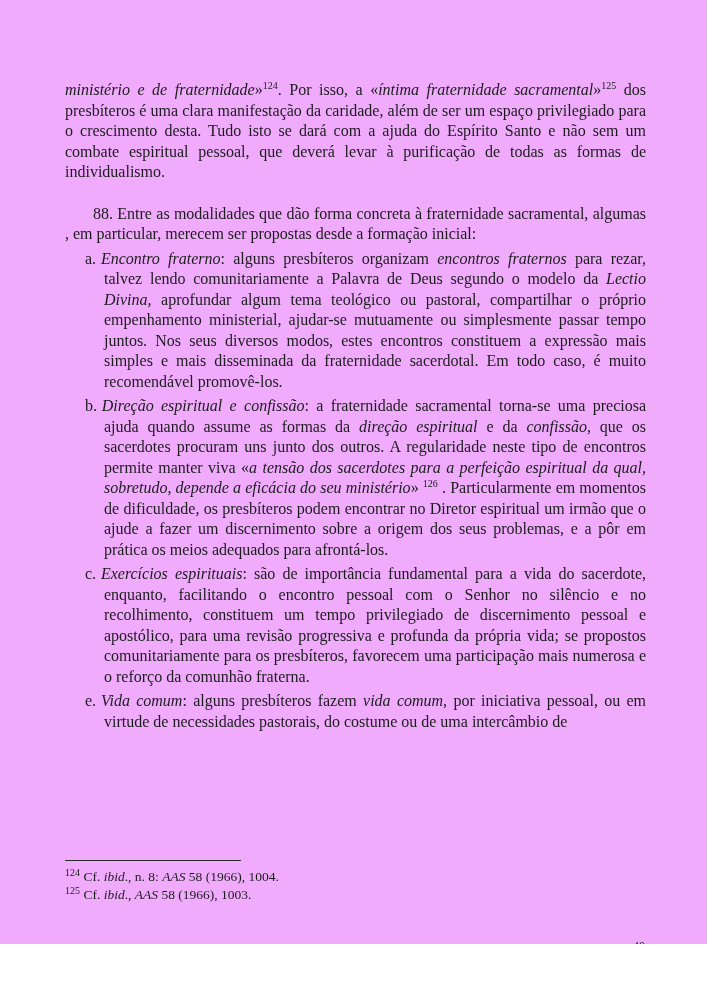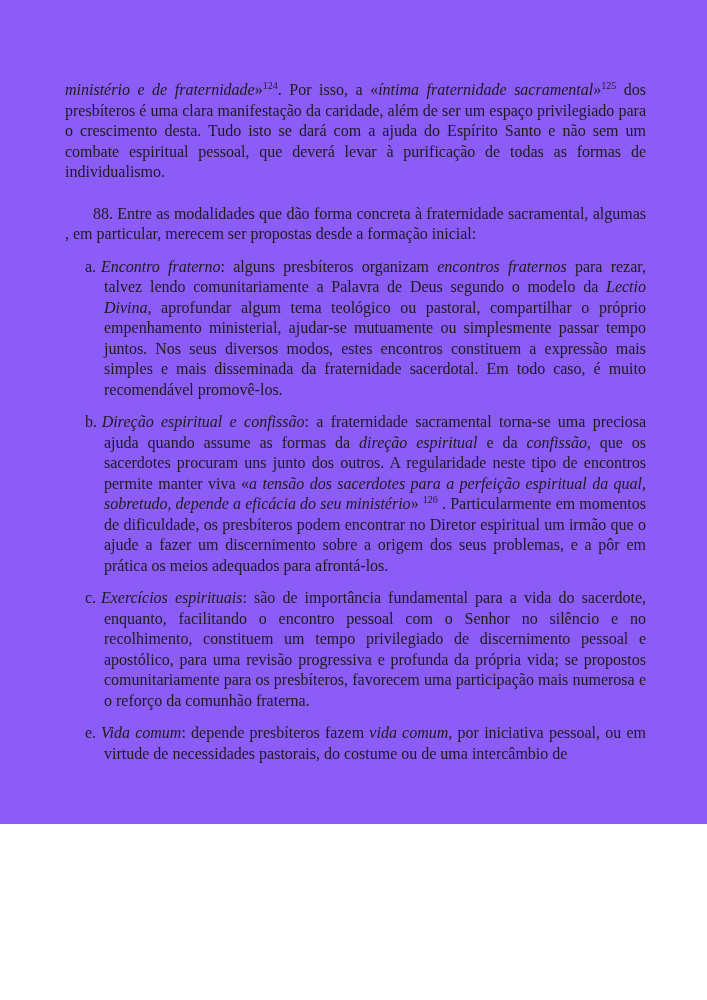--- a/index.html
+++ b/index.html
@@ -1,38 +1,38 @@
 <!DOCTYPE html>
 <html><head>
 <meta charset="utf-8">
 <style>
   * { margin: 0; padding: 0; box-sizing: border-box; }
   html, body { background: #ffffff; }
   .page {
     position: relative;
     width: 707px;
-    height: 824px;
-    background: #8b5cf6;
+    height: 944px;
+    background: #f0abfc;
     font-family: "Liberation Serif", "DejaVu Serif", serif;
     color: #1c1c1c;
     overflow: hidden;
   }
   .content {
     position: absolute;
     left: 65px;
     top: 80px;
     width: 581px;
     font-size: 16px;
     line-height: 20.5px;
     text-align: justify;
   }
   .para { text-align: justify; }
   .para-88 { margin-top: 21px; text-indent: 28px; }
   .list-item {
-    margin-top: 12px;
+    margin-top: 4px;
     margin-left: 39px;
     text-indent: -19px;
     text-align: justify;
   }
   .item-label { margin-right: 0.30em; }
   .it { font-style: italic; }
   sup {
     font-size: 10px;
     line-height: 0;
     vertical-align: super;
@@ -80,25 +80,26 @@
     <div class="list-item">
       <span class="item-label">b.</span><span><span class="it">Direção espiritual e confissão</span><span>: a fraternidade sacramental torna-se uma preciosa ajuda quando assume as formas da </span><span class="it">direção espiritual</span><span> e da </span><span class="it">confissão</span><span>, que os sacerdotes procuram uns junto dos outros. A regularidade neste tipo de encontros permite manter viva «</span><span class="it">a tensão dos sacerdotes para a perfeição espiritual da qual, sobretudo, depende a eficácia do seu ministério</span><span>» </span><sup>126</sup><span> . Particularmente em momentos de dificuldade, os presbíteros podem encontrar no Diretor espiritual um irmão que o ajude a fazer um discernimento sobre a origem dos seus problemas, e a pôr em prática os meios adequados para afrontá-los.</span></span>
     </div>
 
     <div class="list-item">
       <span class="item-label">c.</span><span><span class="it">Exercícios espirituais</span><span>: são de importância fundamental para a vida do sacerdote, enquanto, facilitando o encontro pessoal com o Senhor no silêncio e no recolhimento, constituem um tempo privilegiado de discernimento pessoal e apostólico, para uma revisão progressiva e profunda da própria vida; se propostos comunitariamente para os presbíteros, favorecem uma participação mais numerosa e o reforço da comunhão fraterna.</span></span>
     </div>
 
 
     <div class="list-item">
-      <span class="item-label">e.</span><span><span class="it">Vida comum</span><span>: depende presbíteros fazem </span><span class="it">vida comum</span><span>, por iniciativa pessoal, ou em virtude de necessidades pastorais, do costume ou de uma intercâmbio de</span></span>
+      <span class="item-label">e.</span><span><span class="it">Vida comum</span><span>: alguns presbíteros fazem </span><span class="it">vida comum</span><span>, por iniciativa pessoal, ou em virtude de necessidades pastorais, do costume ou de uma intercâmbio de</span></span>
     </div>
 
   </div>
 
   <div class="footnote-area">
     <div class="fn-rule"></div>
+    <div class="footnote"><sup>124</sup><span> Cf. </span><span class="it">ibid</span><span>., n. 8: </span><span class="it">AAS</span><span> 58 (1966), 1004.</span></div>
     <div class="footnote"><sup>125</sup><span> Cf. </span><span class="it">ibid</span><span>., </span><span class="it">AAS</span><span> 58 (1966), 1003.</span></div>
   </div>
 
   <div class="page-number">40</div>
 
 </div>
 
 </body></html>

